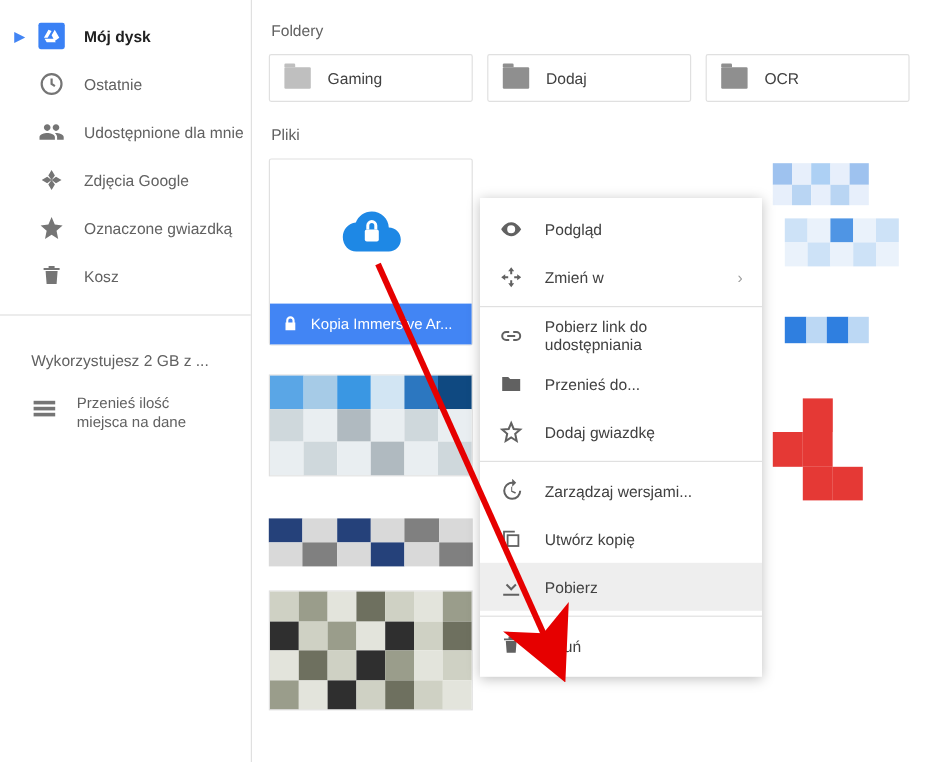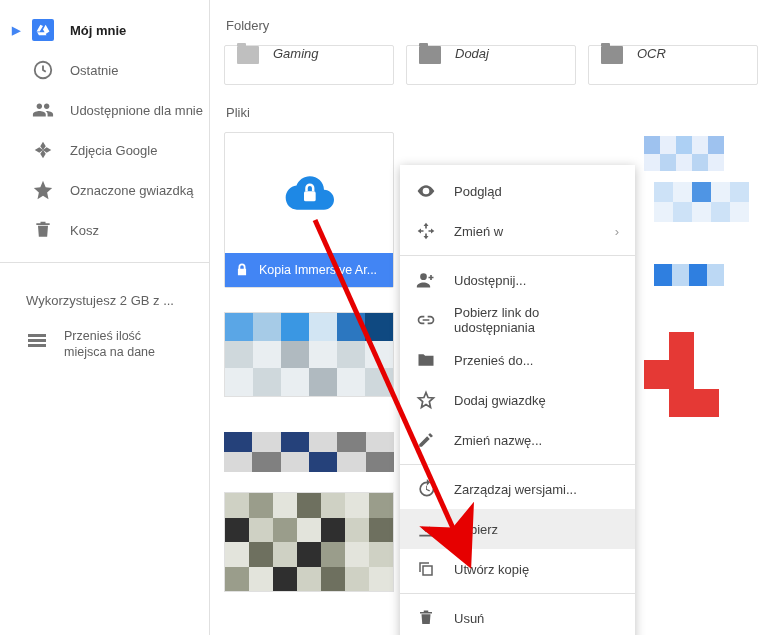--- a/index.html
+++ b/index.html
@@ -91,25 +91,25 @@
       display: flex;
       gap: 12px;
       margin-bottom: 20px;
     }
     .folder-card {
       width: 170px;
       height: 40px;
       border: 1px solid #e0e0e0;
       border-radius: 2px;
       display: flex;
+      align-items: center;
       gap: 14px;
       padding: 0 12px;
       cursor: pointer;
       color: #414141;
-      font-style: italic;
     }
     .folder-icon {
       width: 22px; height: 18px;
       background: #8f8f8f;
       border-radius: 1px;
       position: relative;
     }
     .folder-icon.light { background: #bfbfbf; }
     .folder-icon::before {
       content: "";
@@ -206,21 +206,21 @@
   <div class="sidebar">
     <div class="nav-item active">
       <span class="tri">▶</span>
       <span class="nav-icon">
         <span class="drive-logo">
           <svg viewBox="0 0 24 24" width="14" height="14">
               <path fill="#fff" d="M7.5 3L1 14.5h5.4L12 5zM16.5 3L12 11l4.5 8L23 14.5zM2 16l3 5h13l-3-5z"></path>
             </svg>
         </span>
       </span>
-      <span>Mój mnie</span>
+      <span>Mój dysk</span>
     </div>
 
     <div class="nav-item">
       <span class="tri placeholder">▶</span>
       <span class="nav-icon">
         <svg viewBox="0 0 24 24" width="22" height="22" fill="none" stroke="#757575" stroke-width="2">
             <circle cx="12" cy="12" r="9"></circle>
             <path d="M12 7v5l3 2"></path>
           </svg>
       </span>
@@ -454,29 +454,20 @@
           <path d="M12 2l3 4h-2v3h-2V6H9zM2 12l4-3v2h3v2H6v2zM22 12l-4 3v-2h-3v-2h3V9zM12 22l-3-4h2v-3h2v3h2z"></path>
         </svg>
     </span>
     <span>Zmień w</span>
     <span class="chev">›</span>
   </div>
   <div class="menu-sep"></div>
   <div class="menu-item">
     <span class="m-icon">
       <svg viewBox="0 0 24 24" width="20" height="20" fill="#616161">
-          <circle cx="9" cy="8" r="4"></circle>
-          <path d="M1 20c0-3 4-5 8-5s8 2 8 5v1H1zM19 8h2v2h-2v2h-2v-2h-2V8h2V6h2z"></path>
-        </svg>
-    </span>
-    <span>Udostępnij...</span>
-  </div>
-  <div class="menu-item">
-    <span class="m-icon">
-      <svg viewBox="0 0 24 24" width="20" height="20" fill="#616161">
           <path d="M10 7H7a5 5 0 000 10h3v-2H7a3 3 0 010-6h3zm4 0h3a5 5 0 010 10h-3v-2h3a3 3 0 000-6h-3zM8 11h8v2H8z"></path>
         </svg>
     </span>
     <span>Pobierz link do udostępniania</span>
   </div>
   <div class="menu-item">
     <span class="m-icon">
       <svg viewBox="0 0 24 24" width="20" height="20" fill="#616161">
           <path d="M3 5h6l2 2h10v12H3zM12 10l4 3-4 3v-2H8v-2h4z"></path>
         </svg>
@@ -484,53 +475,45 @@
     <span>Przenieś do...</span>
   </div>
   <div class="menu-item">
     <span class="m-icon">
       <svg viewBox="0 0 24 24" width="20" height="20" fill="none" stroke="#616161" stroke-width="2">
           <path d="M12 3l2.5 6 6.5.5-5 4.3L17.5 21 12 17.5 6.5 21 8 13.8 3 9.5l6.5-.5z"></path>
         </svg>
     </span>
     <span>Dodaj gwiazdkę</span>
   </div>
-  <div class="menu-item">
-    <span class="m-icon">
-      <svg viewBox="0 0 24 24" width="18" height="18" fill="#616161">
-          <path d="M3 17.5V21h3.5L17 10.5 13.5 7zM20.7 7.3a1 1 0 000-1.4l-2.6-2.6a1 1 0 00-1.4 0L15 5l3.5 3.5z"></path>
-        </svg>
-    </span>
-    <span>Zmień nazwę...</span>
-  </div>
   <div class="menu-sep"></div>
   <div class="menu-item">
     <span class="m-icon">
       <svg viewBox="0 0 24 24" width="20" height="20" fill="#616161">
           <path d="M13 3a9 9 0 100 18 9 9 0 009-9h-2a7 7 0 11-7-7v3l4-4-4-4zM12 8v5l4 2 .8-1.6L13 12V8z"></path>
         </svg>
     </span>
     <span>Zarządzaj wersjami...</span>
-  </div>
-  <div class="menu-item highlight">
-    <span class="m-icon">
-      <svg viewBox="0 0 24 24" width="20" height="20" fill="#616161">
-          <path d="M12 3v10l4-4 1.4 1.4L12 16l-5.4-5.6L8 9l4 4V3zM4 19h16v2H4z"></path>
-        </svg>
-    </span>
-    <span>Pobierz</span>
   </div>
   <div class="menu-item">
     <span class="m-icon">
       <svg viewBox="0 0 24 24" width="18" height="18" fill="none" stroke="#616161" stroke-width="2">
           <rect x="8" y="8" width="12" height="12"></rect>
           <path d="M4 16V4h12"></path>
         </svg>
     </span>
     <span>Utwórz kopię</span>
+  </div>
+  <div class="menu-item highlight">
+    <span class="m-icon">
+      <svg viewBox="0 0 24 24" width="20" height="20" fill="#616161">
+          <path d="M12 3v10l4-4 1.4 1.4L12 16l-5.4-5.6L8 9l4 4V3zM4 19h16v2H4z"></path>
+        </svg>
+    </span>
+    <span>Pobierz</span>
   </div>
   <div class="menu-sep"></div>
   <div class="menu-item">
     <span class="m-icon">
       <svg viewBox="0 0 24 24" width="18" height="18" fill="#616161">
           <path d="M6 7h12l-1 13H7zM4 4h16v2H4zM9 2h6v2H9z"></path>
         </svg>
     </span>
     <span>Usuń</span>
   </div>

